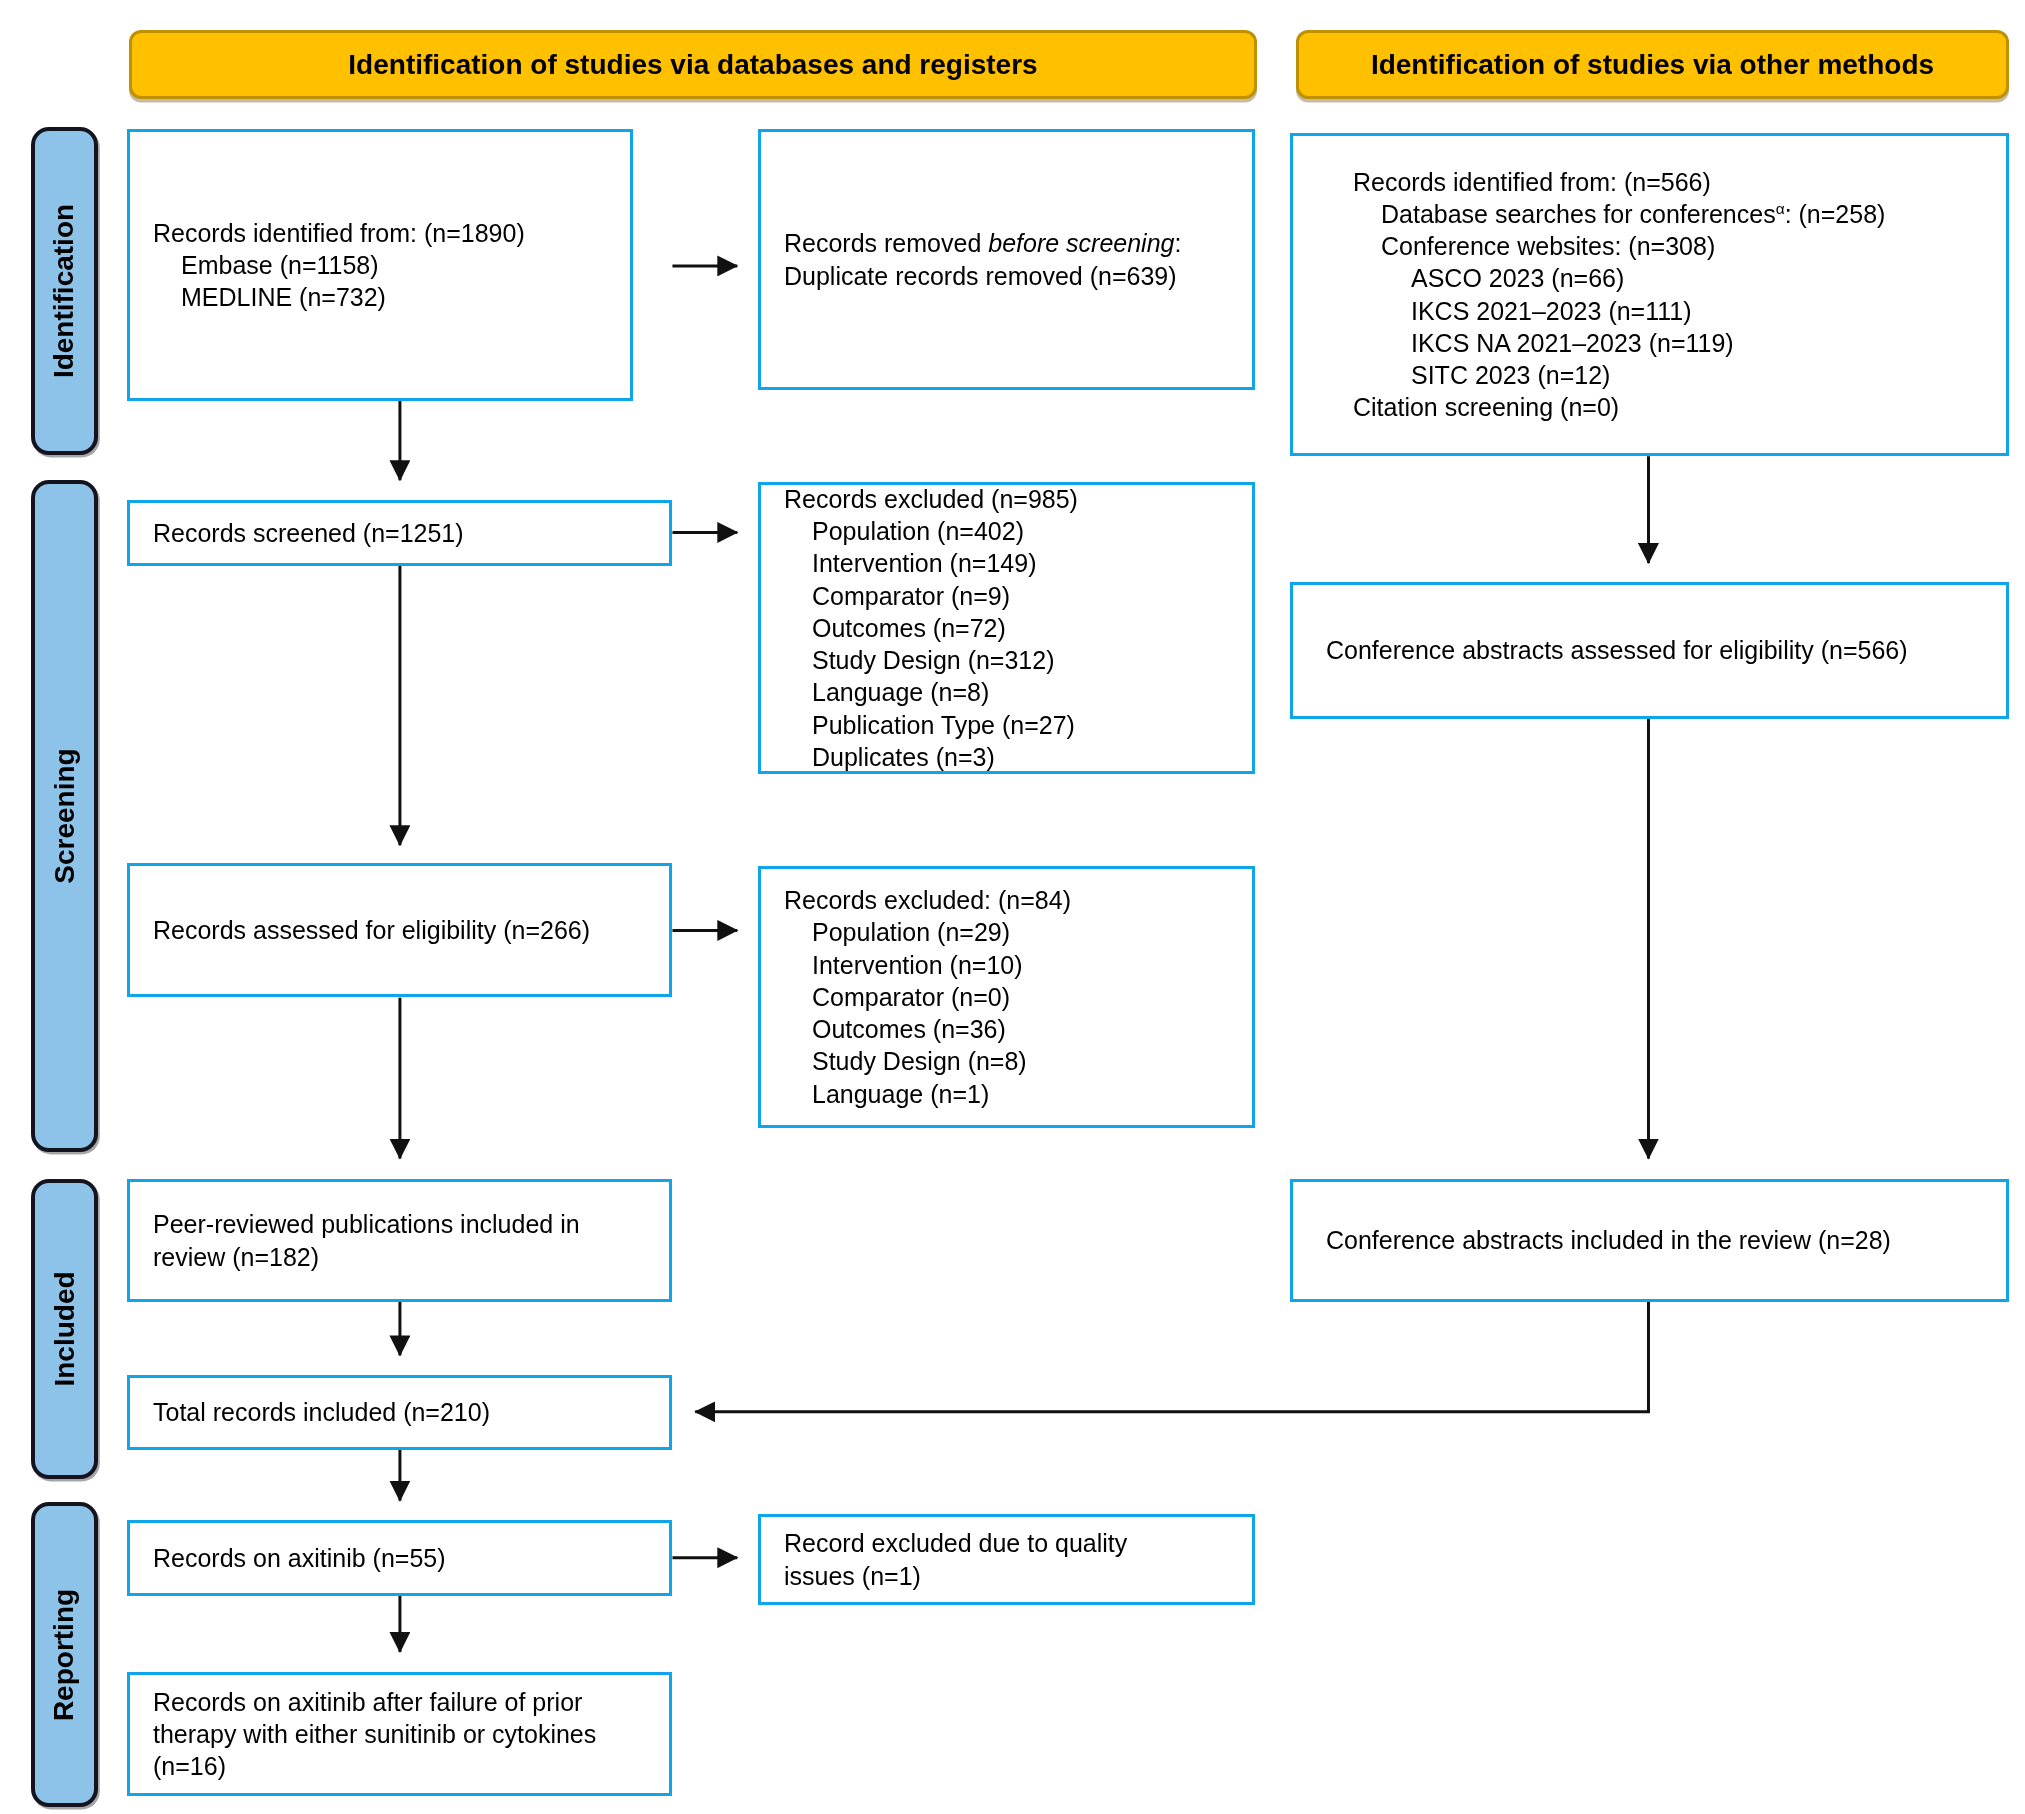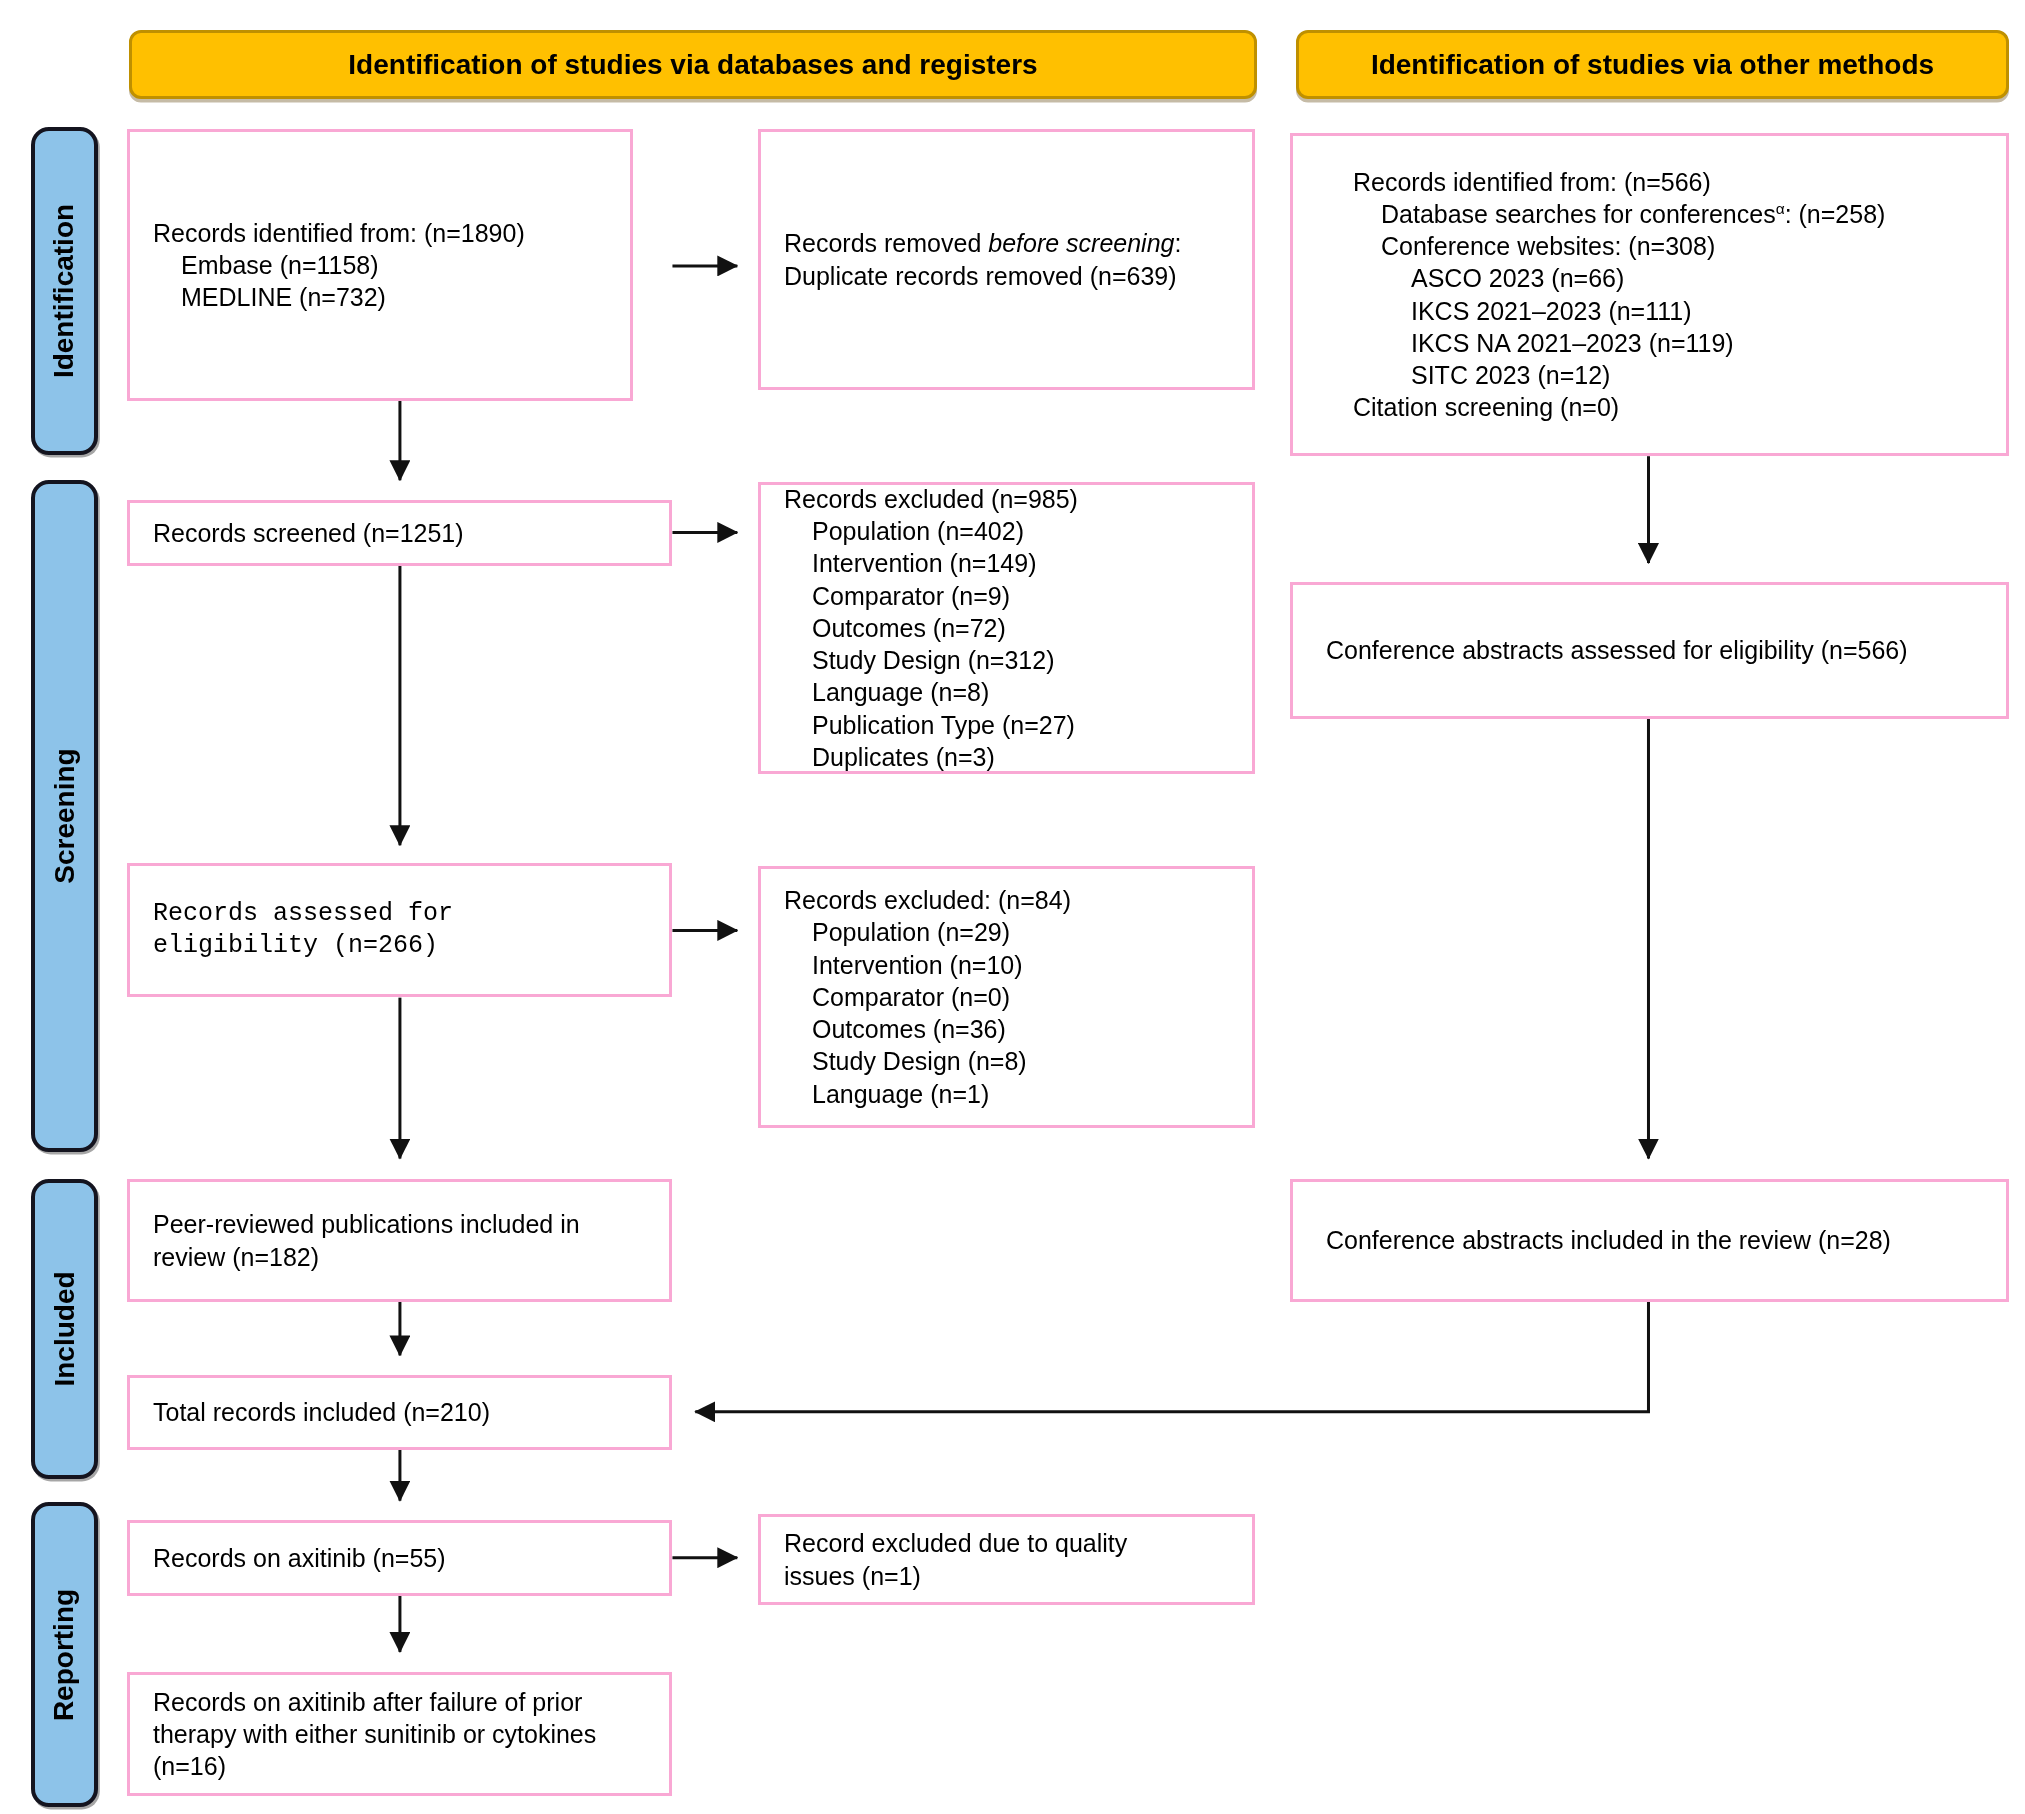--- a/index.html
+++ b/index.html
@@ -35,32 +35,32 @@
   }
   .stage span{
     transform:rotate(-90deg);
     white-space:nowrap;
     font-size:28px;font-weight:bold;
   }
   
   .fbox{
     position:absolute;
     background:#ffffff;
-    border:3px solid #f9a8d4;
+    border:3px solid #0ea5e9;
     box-sizing:border-box;
     display:flex;align-items:center;
   }
   .ftext{
     padding:6px 17px 6px 23px;
     font-size:25px;line-height:1.29;
   }
   .ln{display:block;}
   .ind1{padding-left:28px;}
   .ind2{padding-left:58px;}
-  .w760{max-width:456px;font-family:Liberation Mono, monospace;}
+  .w760{max-width:456px;}
   .w790{max-width:480px;}
   .w1010{max-width:606px;}
   .w660{max-width:408px;}
   .w780{max-width:474px;}
   .it{font-style:italic;}
   sup{font-size:0.62em;}
   
   svg.arrows{
     position:absolute;left:0;top:0;
     pointer-events:none;

